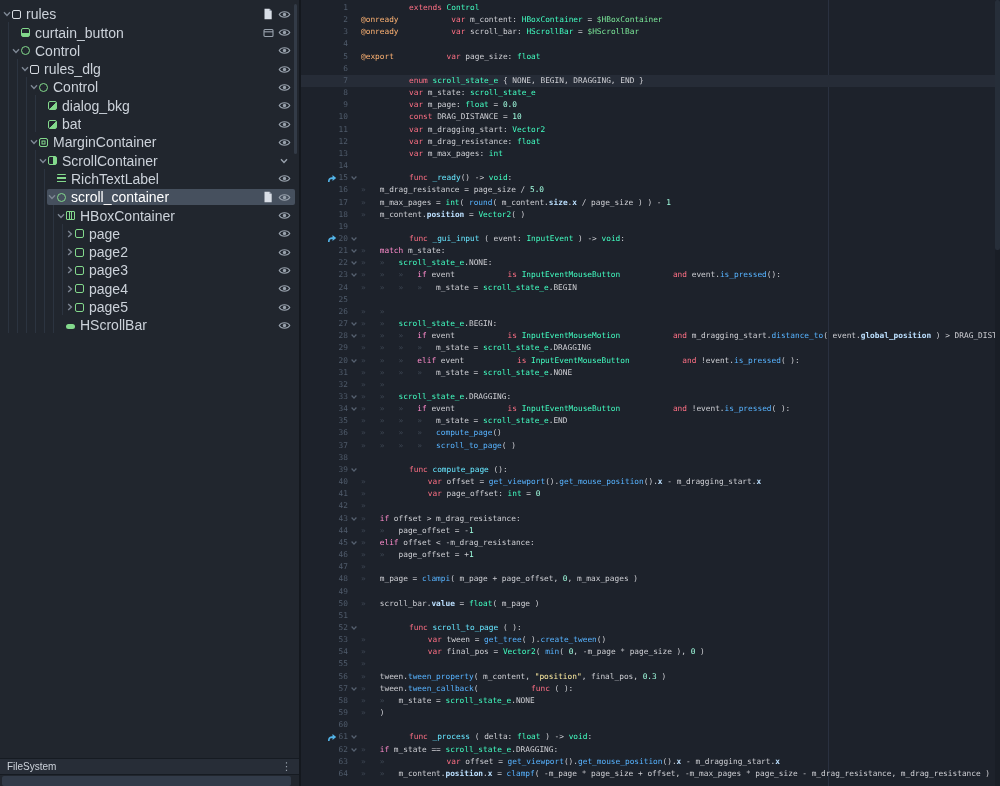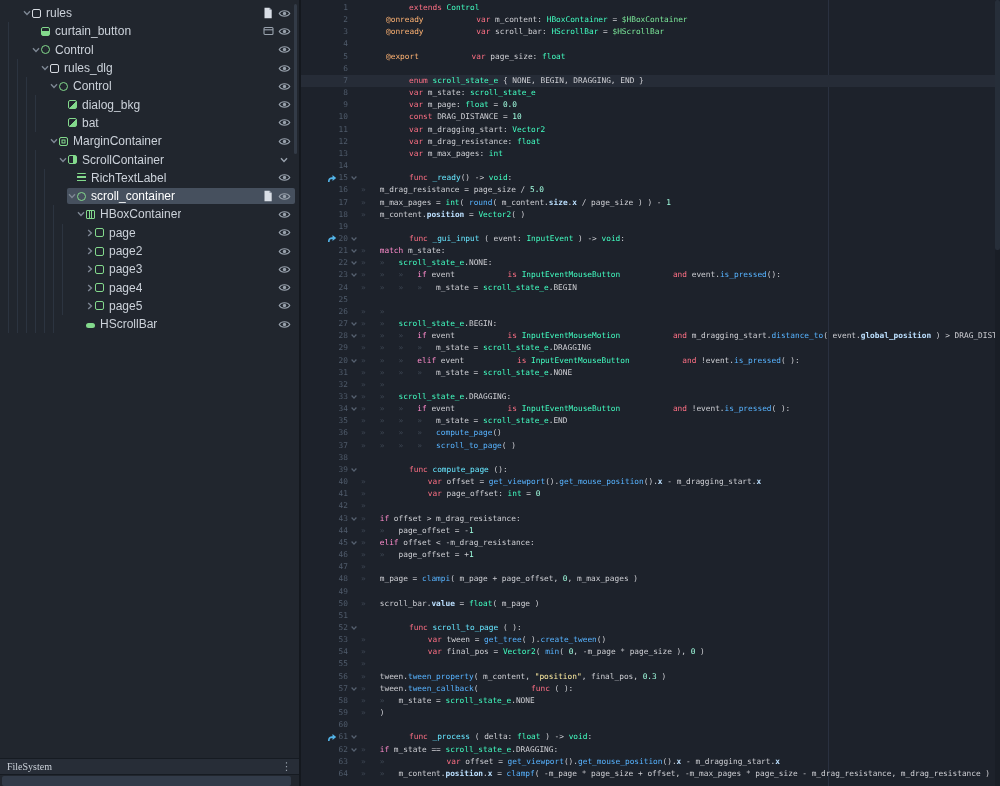--- a/index.html
+++ b/index.html
@@ -11,21 +11,21 @@
   }
 
   
   .left-panel {
     position:absolute; left:0; top:0; width:299px; height:786px;
     background: var(--panel_bg, #21262e);
   }
   .splitter { position:absolute; left:299px; top:0; width:2px; height:786px; background:#14181e; }
 
   .tree { position:absolute; left:0; top:4px; right:0; }
-  .tree-row { height:18.3px; display:flex; align-items:center; font-size:12px; color:var(--tree_text,#ccd2da);gap:20px; }
+  .tree-row { height:18.3px; display:flex; align-items:flex-end; font-size:14px; color:var(--tree_text,#ccd2da); }
   .tree-indent {
     height:100%; flex:none;
     background-image: repeating-linear-gradient(to right, transparent 0, transparent 8px, #2c3440 8px, #2c3440 9px);
   }
   .tree-body { flex:1; display:flex; align-items:center; height:16px; margin-right:4px; border-radius:2px; padding-right:4px; min-width:0; }
   .tree-body.selected { background:var(--panel_sel,#46505e); }
   .tree-body.selected .tree-label { color:#ffffff; }
   .tree-arrow { width:10px; height:10px; flex:none; display:flex; align-items:center; justify-content:center; color:#7e8794; }
   .arrow-spacer { width:10px; flex:none; }
   .ni { width:9px; height:9px; flex:none; margin-right:5px; }
@@ -45,40 +45,40 @@
                   background:linear-gradient(to right, transparent 30%, var(--icon_green,#83d98c) 30% 42%, transparent 42% 58%, var(--icon_green,#83d98c) 58% 70%, transparent 70%); }
   .ni-green-hbar { height:5px; margin-top:2px; background:var(--icon_green,#83d98c); border-radius:2.5px; }
   .tree-label { white-space:nowrap; overflow:hidden; }
   .tree-flex { flex:1; }
   .ri { flex:none; display:flex; align-items:center; justify-content:center; width:14px; height:12px; color:var(--eye,#98a1ac); margin-left:2px; }
   .tree-scrollbar { position:absolute; right:2px; top:4px; width:3px; height:150px; background:#333b47; border-radius:2px; }
 
   .fs-header {
     position:absolute; left:0; right:0; bottom:11px; height:17px;
     background:#272d37; border-top:1px solid #161b22; border-bottom:1px solid #161b22;
-    display:flex; align-items:center; padding:0 7px; font-size:10px; color:var(--tree_text,#ccd2da);font-family:Liberation Serif, serif;
+    display:flex; align-items:center; padding:0 7px; font-size:10px; color:var(--tree_text,#ccd2da);
   }
   .fs-flex { flex:1; }
   .fs-menu { color:#98a1ac; font-size:11px; line-height:11px; letter-spacing:0; }
   .fs-partial { position:absolute; bottom:0; left:0; right:0; height:11px; background:var(--panel_bg,#21262e); }
   .fs-sel { position:absolute; bottom:0; left:2px; right:8px; height:10px; background:#323b49; border-radius:2px; }
 
   
   .code-area { position:absolute; left:301px; top:0; width:699px; height:786px; background:var(--editor_bg,#1d222b); }
   .guideline { position:absolute; left:527px; top:0; width:1px; height:786px; background:var(--guideline,#2a3140); }
   .code-lines { position:absolute; left:0; top:2px; right:0; font-family:"DejaVu Sans Mono", monospace; font-size:7.8px; }
   .line { position:relative; height:12.17px; line-height:12.17px; }
   .line.hl { background:var(--caret_line,#262c37); }
   .lnum { position:absolute; left:0; top:0; width:47px; text-align:right; color:var(--linenum,#4f5b6b); }
   .gut-override { position:absolute; left:26px; top:1.5px; width:10px; height:9px; }
   .gut-fold { position:absolute; left:49px; top:0; width:9px; height:12px; display:flex; align-items:center; color:#566170; }
   .ltext { position:absolute; left:60px; top:0; white-space:pre; }
   .tabm { display:inline-block; width:18.78px; color:var(--tab,#3b4450); overflow:hidden; vertical-align:bottom; }
   .tk-k{color:var(--kw,#ff7085);padding-left:48px;} .tk-c{color:var(--cf,#ff8ccc);} .tk-y{color:var(--type,#42ffc2);}
-  .tk-a{color:var(--ann,#ffb373);margin-left:25px;} .tk-f{color:var(--fn,#66e6ff);} .tk-l{color:var(--call,#57b3ff);}
+  .tk-a{color:var(--ann,#ffb373);} .tk-f{color:var(--fn,#66e6ff);} .tk-l{color:var(--call,#57b3ff);}
   .tk-m{color:var(--mem,#bce0ff);font-weight:bold;} .tk-n{color:var(--num,#a1ffe0);} .tk-s{color:var(--str,#ffeda1);}
   .tk-d{color:var(--npath,#7ce99a);} .tk-p{color:var(--plain,#cdced3);}
   .code-scrollbar { position:absolute; right:0; top:0; width:5px; height:786px; background:#191e26; }
   .code-thumb { position:absolute; right:0; top:0; width:5px; height:250px; background:#262e39; border-radius:2px; }
 </style>
 </head>
 <body>
 
 <div class="code-area">
   <div class="guideline"></div>

